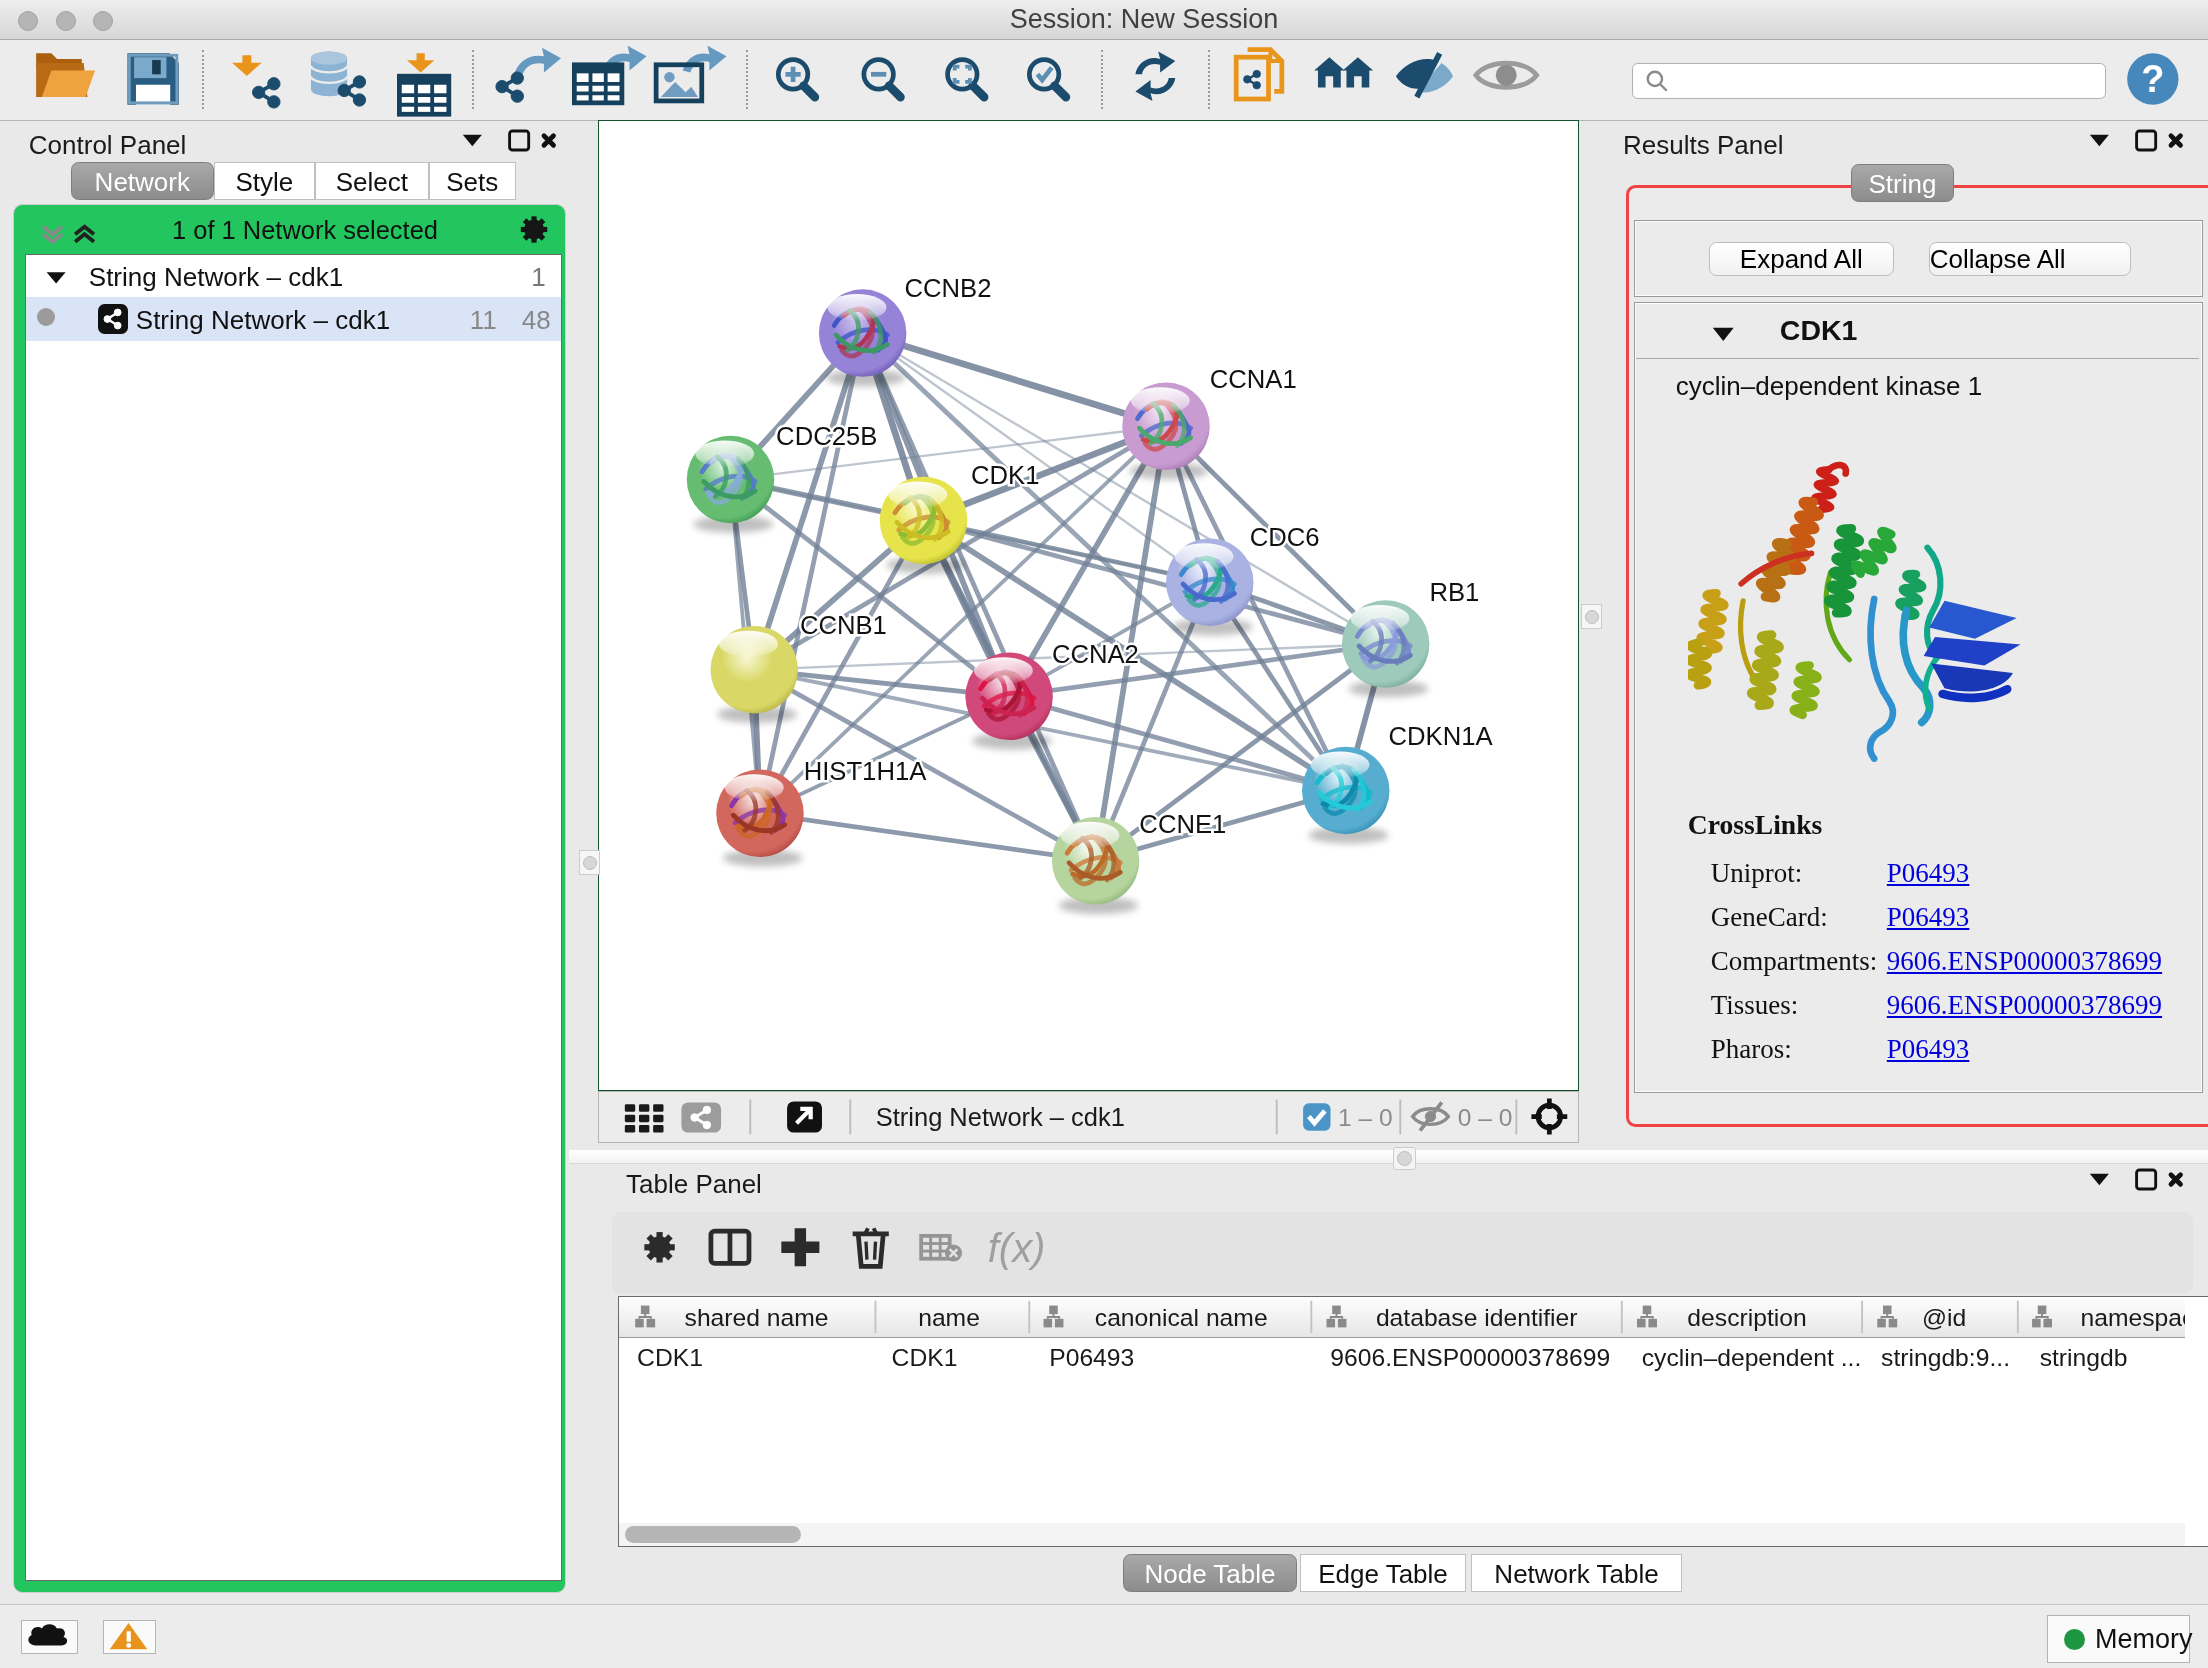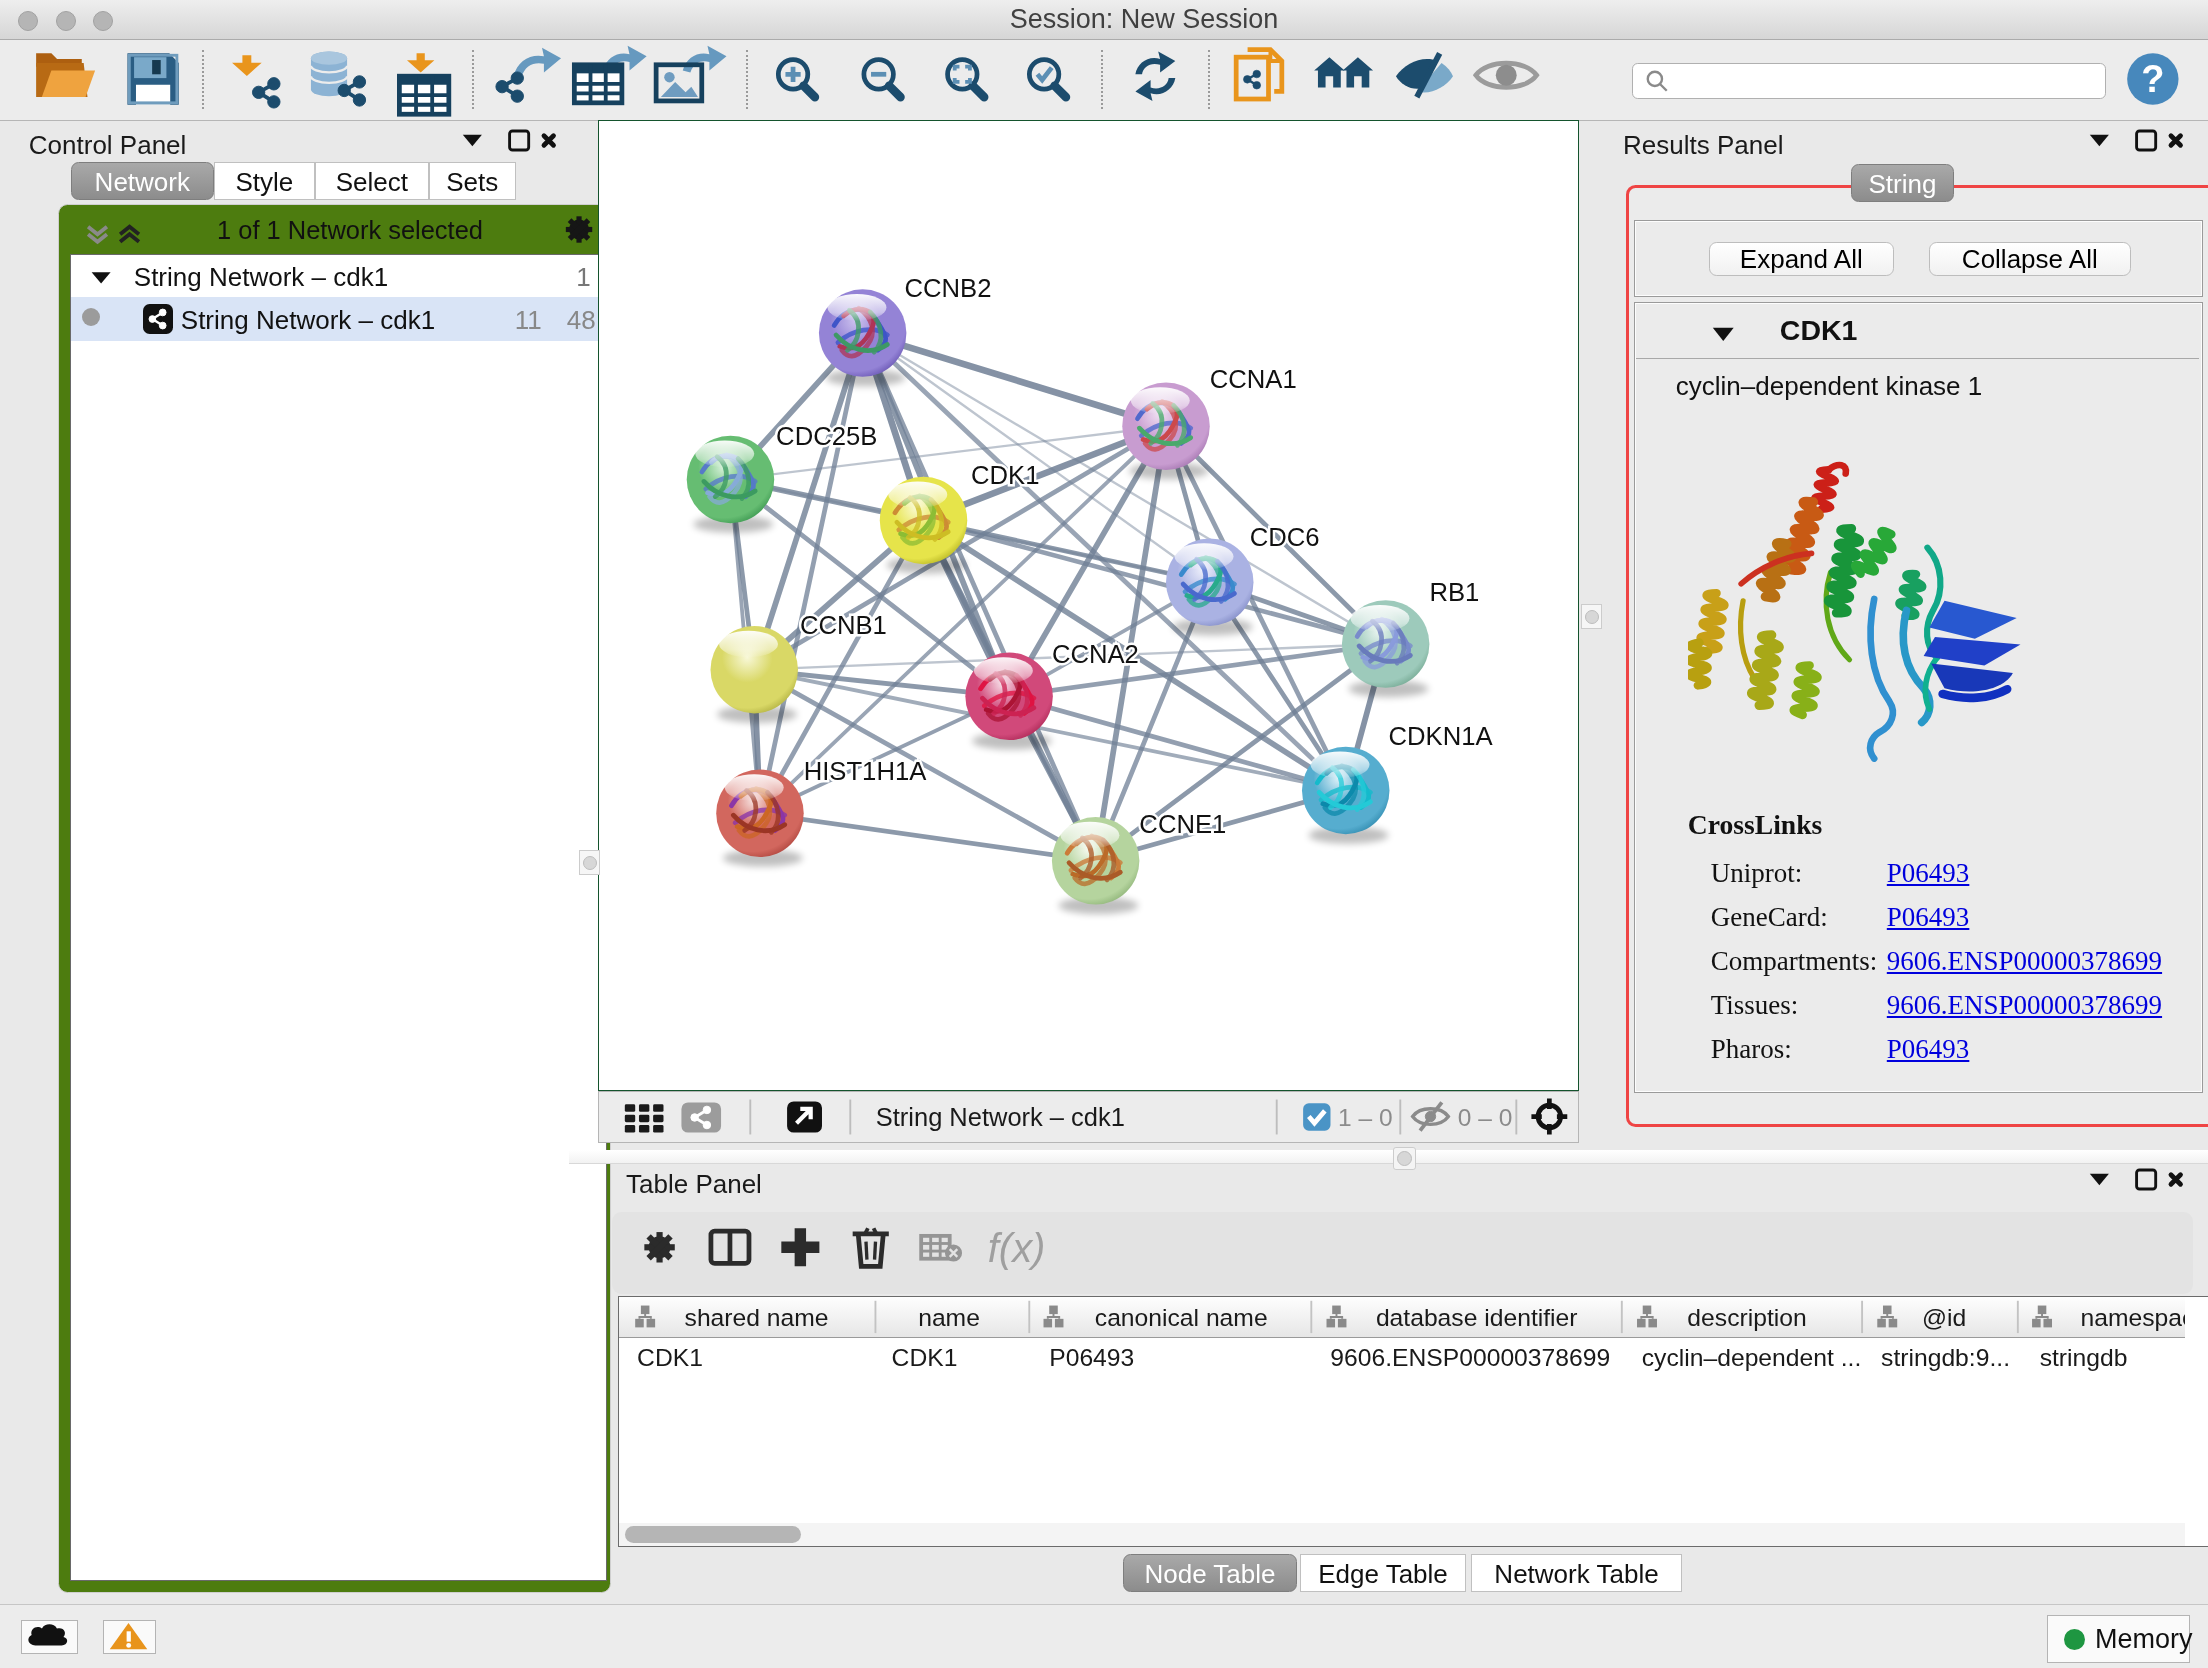--- a/index.html
+++ b/index.html
@@ -28,22 +28,22 @@
   .paneltitle{position:absolute;font-size:26px;color:#1a1a1a;}
   .winbtns{position:absolute;width:105px;height:25px;}
 
   .tab{position:absolute;height:38px;line-height:38px;text-align:center;
     font-size:26px;color:#111;background:#ffffff;border:1px solid #c0c0c0;
     box-sizing:border-box;}
   .tabsel{background:linear-gradient(#a9a9a9,#8c8c8c);color:#ffffff;
     border:1px solid #7e7e7e;border-radius:7.6px;}
 
   
-  #cp-outer{left:13.3px;top:204px;width:551px;height:1387px;background:#4d7c0f;
-    border:1px solid #cfcfcf;border-radius:9.5px;margin-left:45px;}
+  #cp-outer{left:13.3px;top:204px;width:551px;height:1387px;background:#22c55e;
+    border:1px solid #cfcfcf;border-radius:9.5px;}
   #cp-list{position:absolute;left:10.5px;top:49px;width:535px;height:1325px;
     background:#ffffff;border:1.9px solid #696969;}
 
   
   #netview{left:598px;top:120px;width:981px;height:971px;background:#ffffff;
     border:1px solid #14532d;box-sizing:border-box;}
   #netbar{left:598px;top:1091px;width:981px;height:52px;background:#ececec;
     border:1px solid #b5b5b5;box-sizing:border-box;}
 
   
@@ -624,21 +624,21 @@
     </svg>
     <div style="position:absolute;left:272px;top:44px;width:103px;height:38px;line-height:38px;
       background:linear-gradient(#a9a9a9,#8c8c8c);border:1px solid #7e7e7e;border-radius:7.6px;
       color:#fff;font-size:26px;text-align:center;box-sizing:border-box;z-index:5;">String</div>
     <div id="rp-outer" class="abs" style="left:35px;top:65px;width:588px;height:936px;">
       <div style="position:absolute;left:4.8px;top:32px;width:567px;height:75px;border:1px solid #9a9a9a;
            box-shadow:inset 0 0 0 1px #fdfdfd;">
         <div style="position:absolute;left:74px;top:21px;width:185px;height:34px;background:linear-gradient(#ffffff,#f1f1f1);
              border:1px solid #bdbdbd;border-radius:7.6px;text-align:center;line-height:32px;font-size:26px;box-sizing:border-box;">Expand All</div>
         <div style="position:absolute;left:294px;top:21px;width:202px;height:34px;background:linear-gradient(#ffffff,#f1f1f1);
-             border:1px solid #bdbdbd;border-radius:7.6px;text-align:center;line-height:32px;font-size:26px;box-sizing:border-box;">Collapse All</div>
+             border:1px solid #bdbdbd;border-radius:7.6px;line-height:32px;font-size:26px;box-sizing:border-box;">Collapse All</div>
       </div>
       <div style="position:absolute;left:4.8px;top:114px;width:567px;height:789px;border:1px solid #9a9a9a;
            box-shadow:inset 0 0 0 1px #fdfdfd;">
         <svg width="28.5" height="23" style="position:absolute;left:74px;top:19px" viewBox="0 0 30 24">
           <path d="M4 6 L26 6 L15 20 Z" fill="#111"></path>
         </svg>
         <span style="position:absolute;left:145px;top:11.4px;font-size:28.5px;font-weight:bold;color:#111;">CDK1</span>
         <div style="position:absolute;left:1px;top:55px;width:563px;height:0;border-top:1px solid #a8a8a8;"></div>
         <span style="position:absolute;left:41px;top:68px;font-size:26px;color:#111;">cyclin–dependent kinase 1</span>
         <svg width="361" height="314" style="position:absolute;left:53px;top:157px" viewBox="0 0 380 330">

